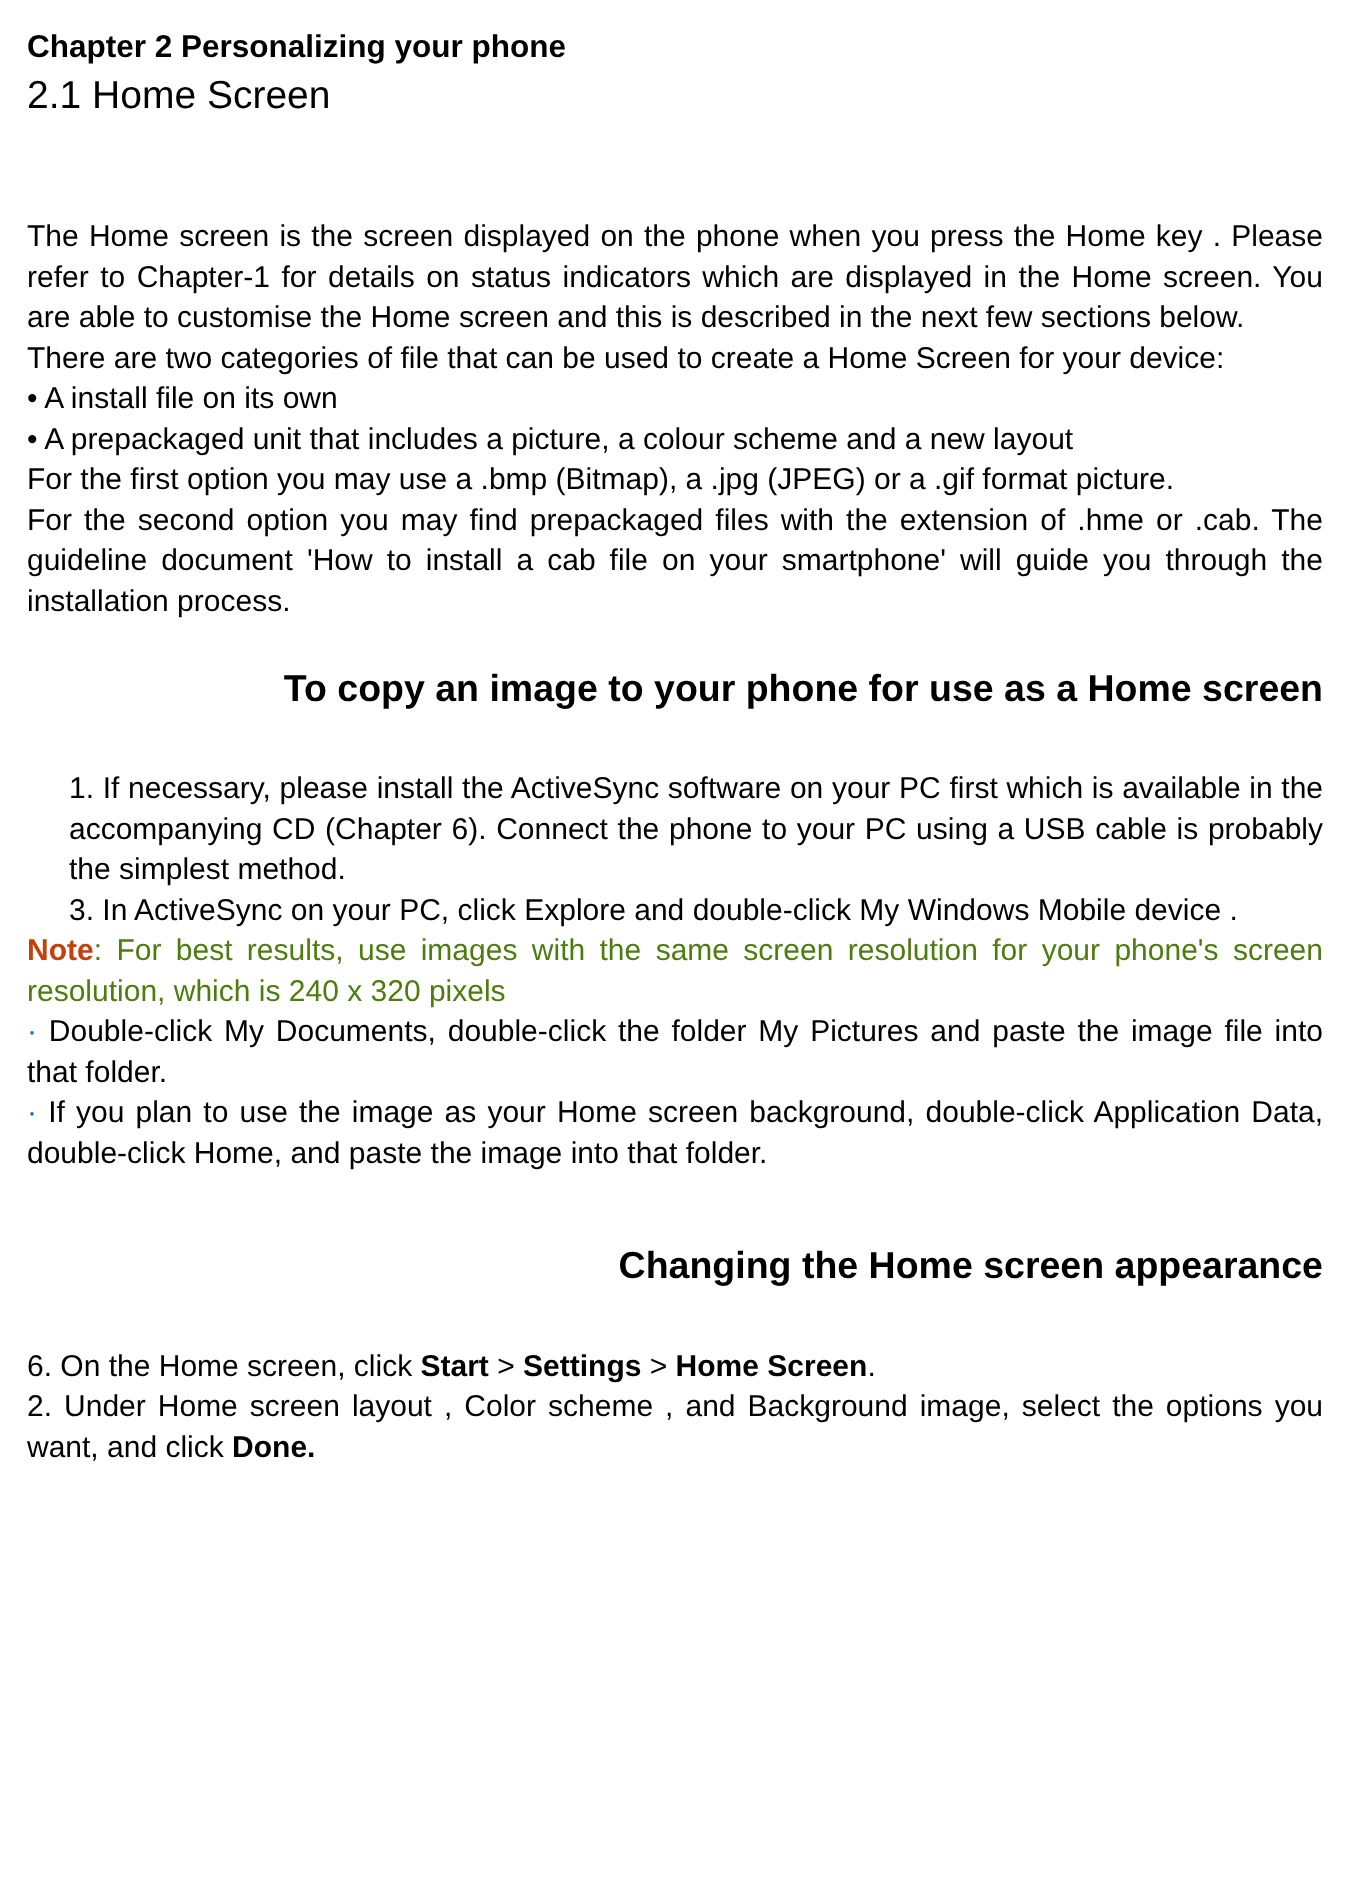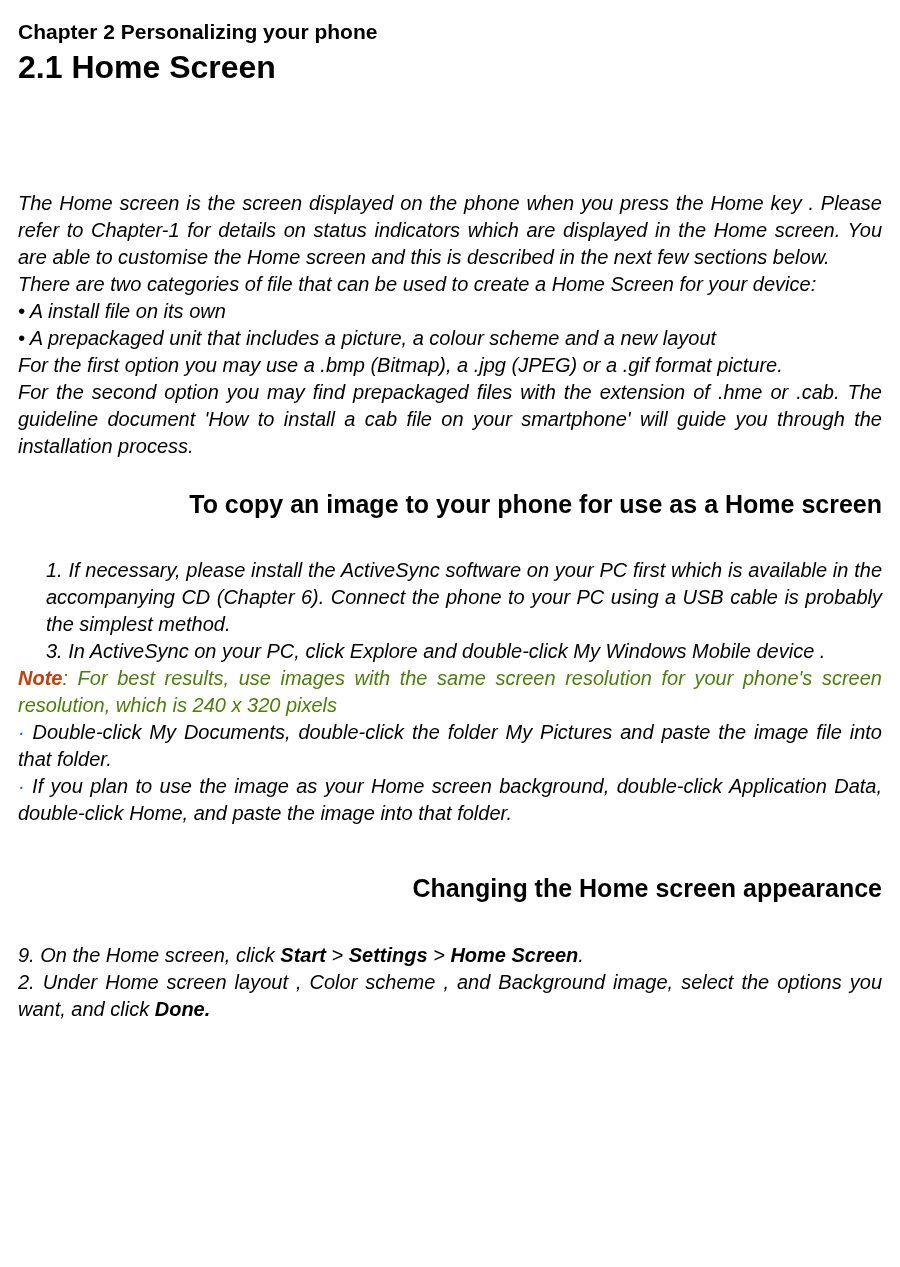--- a/index.html
+++ b/index.html
@@ -13,35 +13,34 @@
       background: #fff;
       width: 900px;
       padding: 18px 18px 30px 18px;
       line-height: 1.35;
     }
     h1 {
       font-size: 21px;
       font-weight: bold;
     }
     h2 {
-      font-size: 32px;
-      font-weight: bold;
-      margin-bottom: 100px;
+      font-size: 26px;
+      font-weight: normal;
+      margin-bottom: 64px;
     }
     h3 {
       font-size: 25px;
       font-weight: bold;
       margin-top: 28px;
       margin-bottom: 36px;
       text-align: right;
     }
     p, .para {
       font-size: 20px;
       text-align: justify;
-      font-style: italic;
     }
     .list-indent {
       padding-left: 28px;
     }
     .list-item {
       font-size: 20px;
       text-align: justify;
     }
     .note-prefix {
       color: #c2410c;
@@ -89,17 +88,17 @@
 <p class="para">
   <span class="dot">·</span><span> Double-click My Documents, double-click the folder My Pictures and paste the image file into that folder.</span>
 </p>
 <p class="para">
   <span class="dot">·</span><span> If you plan to use the image as your Home screen background, double-click Application Data, double-click Home, and paste the image into that folder.</span>
 </p>
 
 <h3 class="section-gap">Changing the Home screen appearance</h3>
 
 <p class="para">
-  <span>9. On the Home screen, click </span><span class="bold">Start</span><span> &gt; </span><span class="bold">Settings</span><span> &gt; </span><span class="bold">Home Screen</span><span>.</span>
+  <span>6. On the Home screen, click </span><span class="bold">Start</span><span> &gt; </span><span class="bold">Settings</span><span> &gt; </span><span class="bold">Home Screen</span><span>.</span>
 </p>
 <p class="para">
   <span>2. Under Home screen layout , Color scheme , and Background image, select the options you want, and click </span><span class="bold">Done.</span>
 </p>
 
 </body></html>

